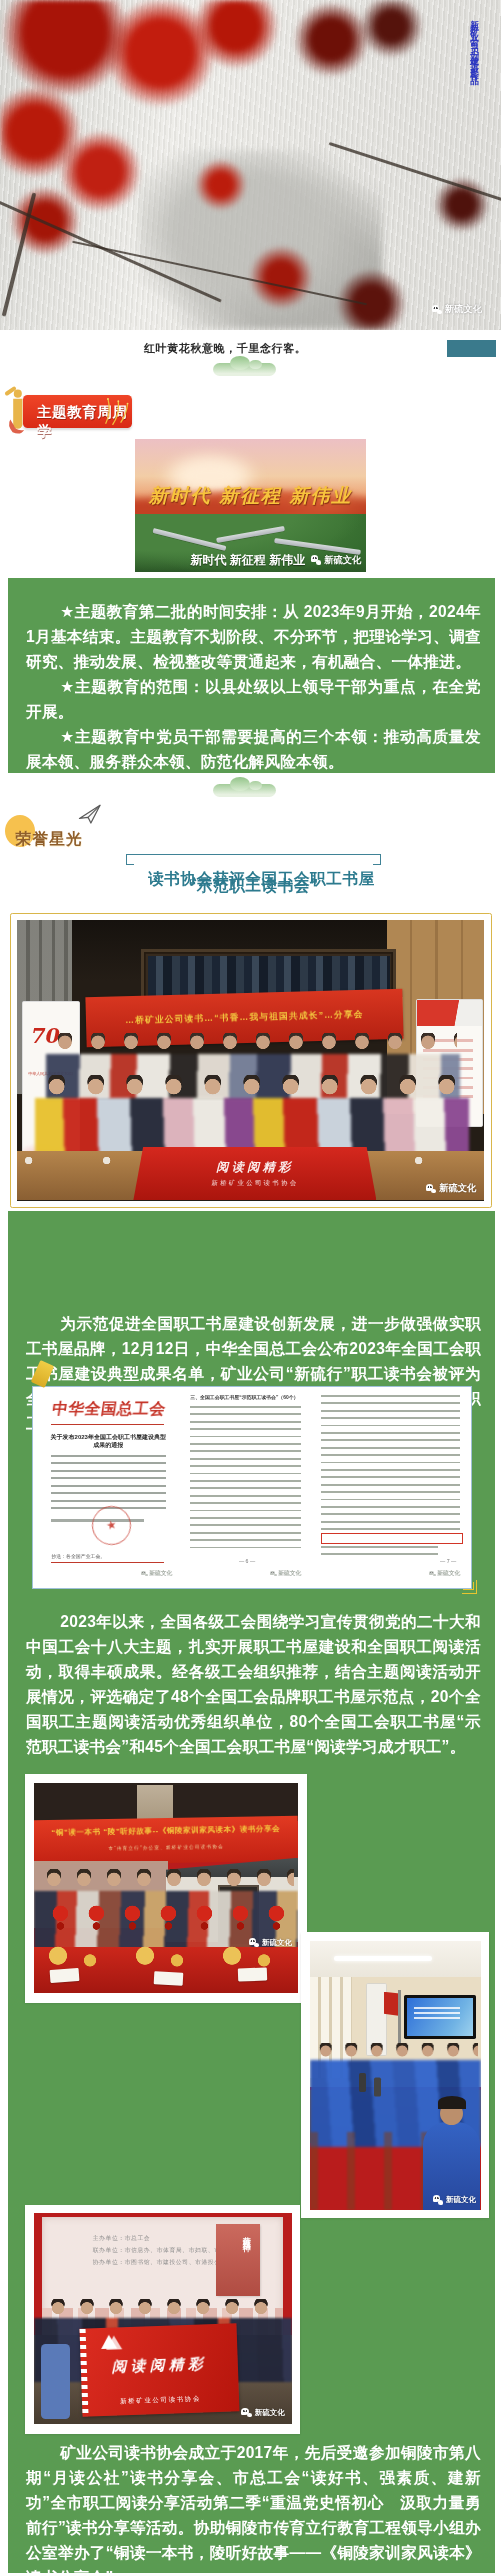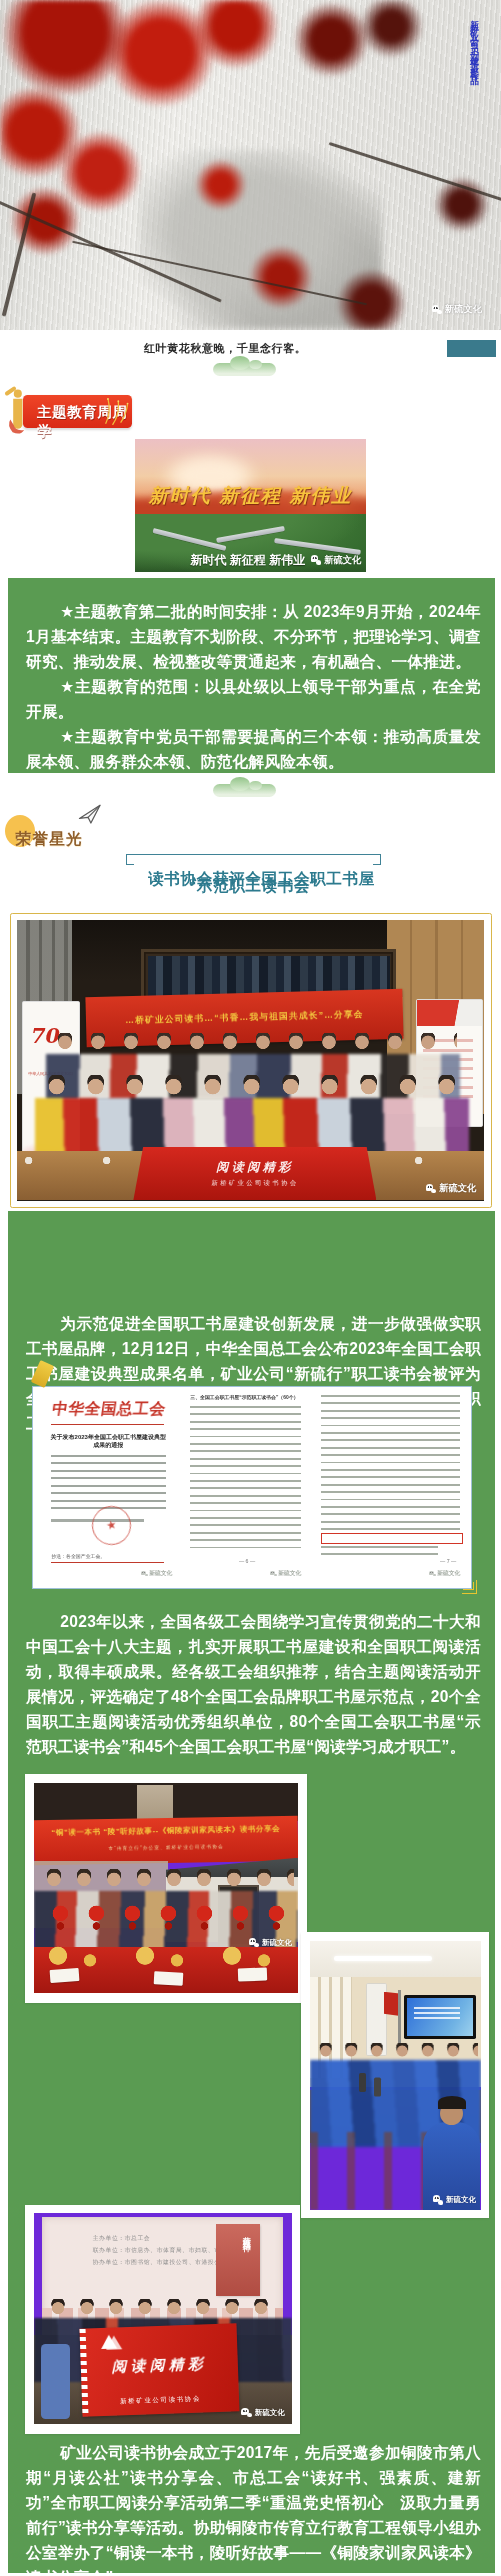--- a/index.html
+++ b/index.html
@@ -202,21 +202,21 @@
   .dp3 .blurlines.after3{left:2.3px;top:159px;width:80%;height:14px;background:repeating-linear-gradient(to bottom,#97a093 0 1.7px,transparent 1.7px 7.4px);}
   .pageno{position:absolute;left:0;top:171px;width:100%;text-align:center;font-size:5.2px;color:#777;}
   .dp3 .pageno{text-align:right;padding-right:3.5px;width:94%;}
   .dwm{position:absolute;right:4.6px;top:182px;}
 
   
   .card{background:#ffffff;box-shadow:0 0.6px 2.3px rgba(0,0,0,.12);}
   .card1{left:25px;top:1774px;width:282px;height:229px;z-index:1;}
   .card2{left:301px;top:1932px;width:188px;height:286px;z-index:2;}
   .card3{left:25px;top:2205px;width:275px;height:229px;z-index:3;}
-  .cphoto{position:absolute;overflow:hidden;background:#6d28d9;}
+  .cphoto{position:absolute;overflow:hidden;background:#b91c1c;}
   .card1 .cphoto{left:8.7px;top:8.7px;width:264px;height:210px;}
   .card2 .cphoto{left:8.7px;top:8.7px;width:171px;height:269px;}
   .card3 .cphoto{left:8.7px;top:7.5px;width:258px;height:211px;}
 
   
   .p1-top{left:0;top:0;width:100%;height:38px;background:#2a211c;}
   .p1-poster{left:103px;top:2.3px;width:36px;height:34px;background:linear-gradient(#cfc0a8,#b8a78c);opacity:.9;}
   .p1-banner{left:0;top:35px;width:100%;height:45px;transform:rotate(-1deg);
     background:linear-gradient(#e23a22,#c22113);}
   .p1-banner .bl1{position:absolute;left:0;top:8px;width:100%;text-align:center;color:#f5c63e;font-size:7.5px;

